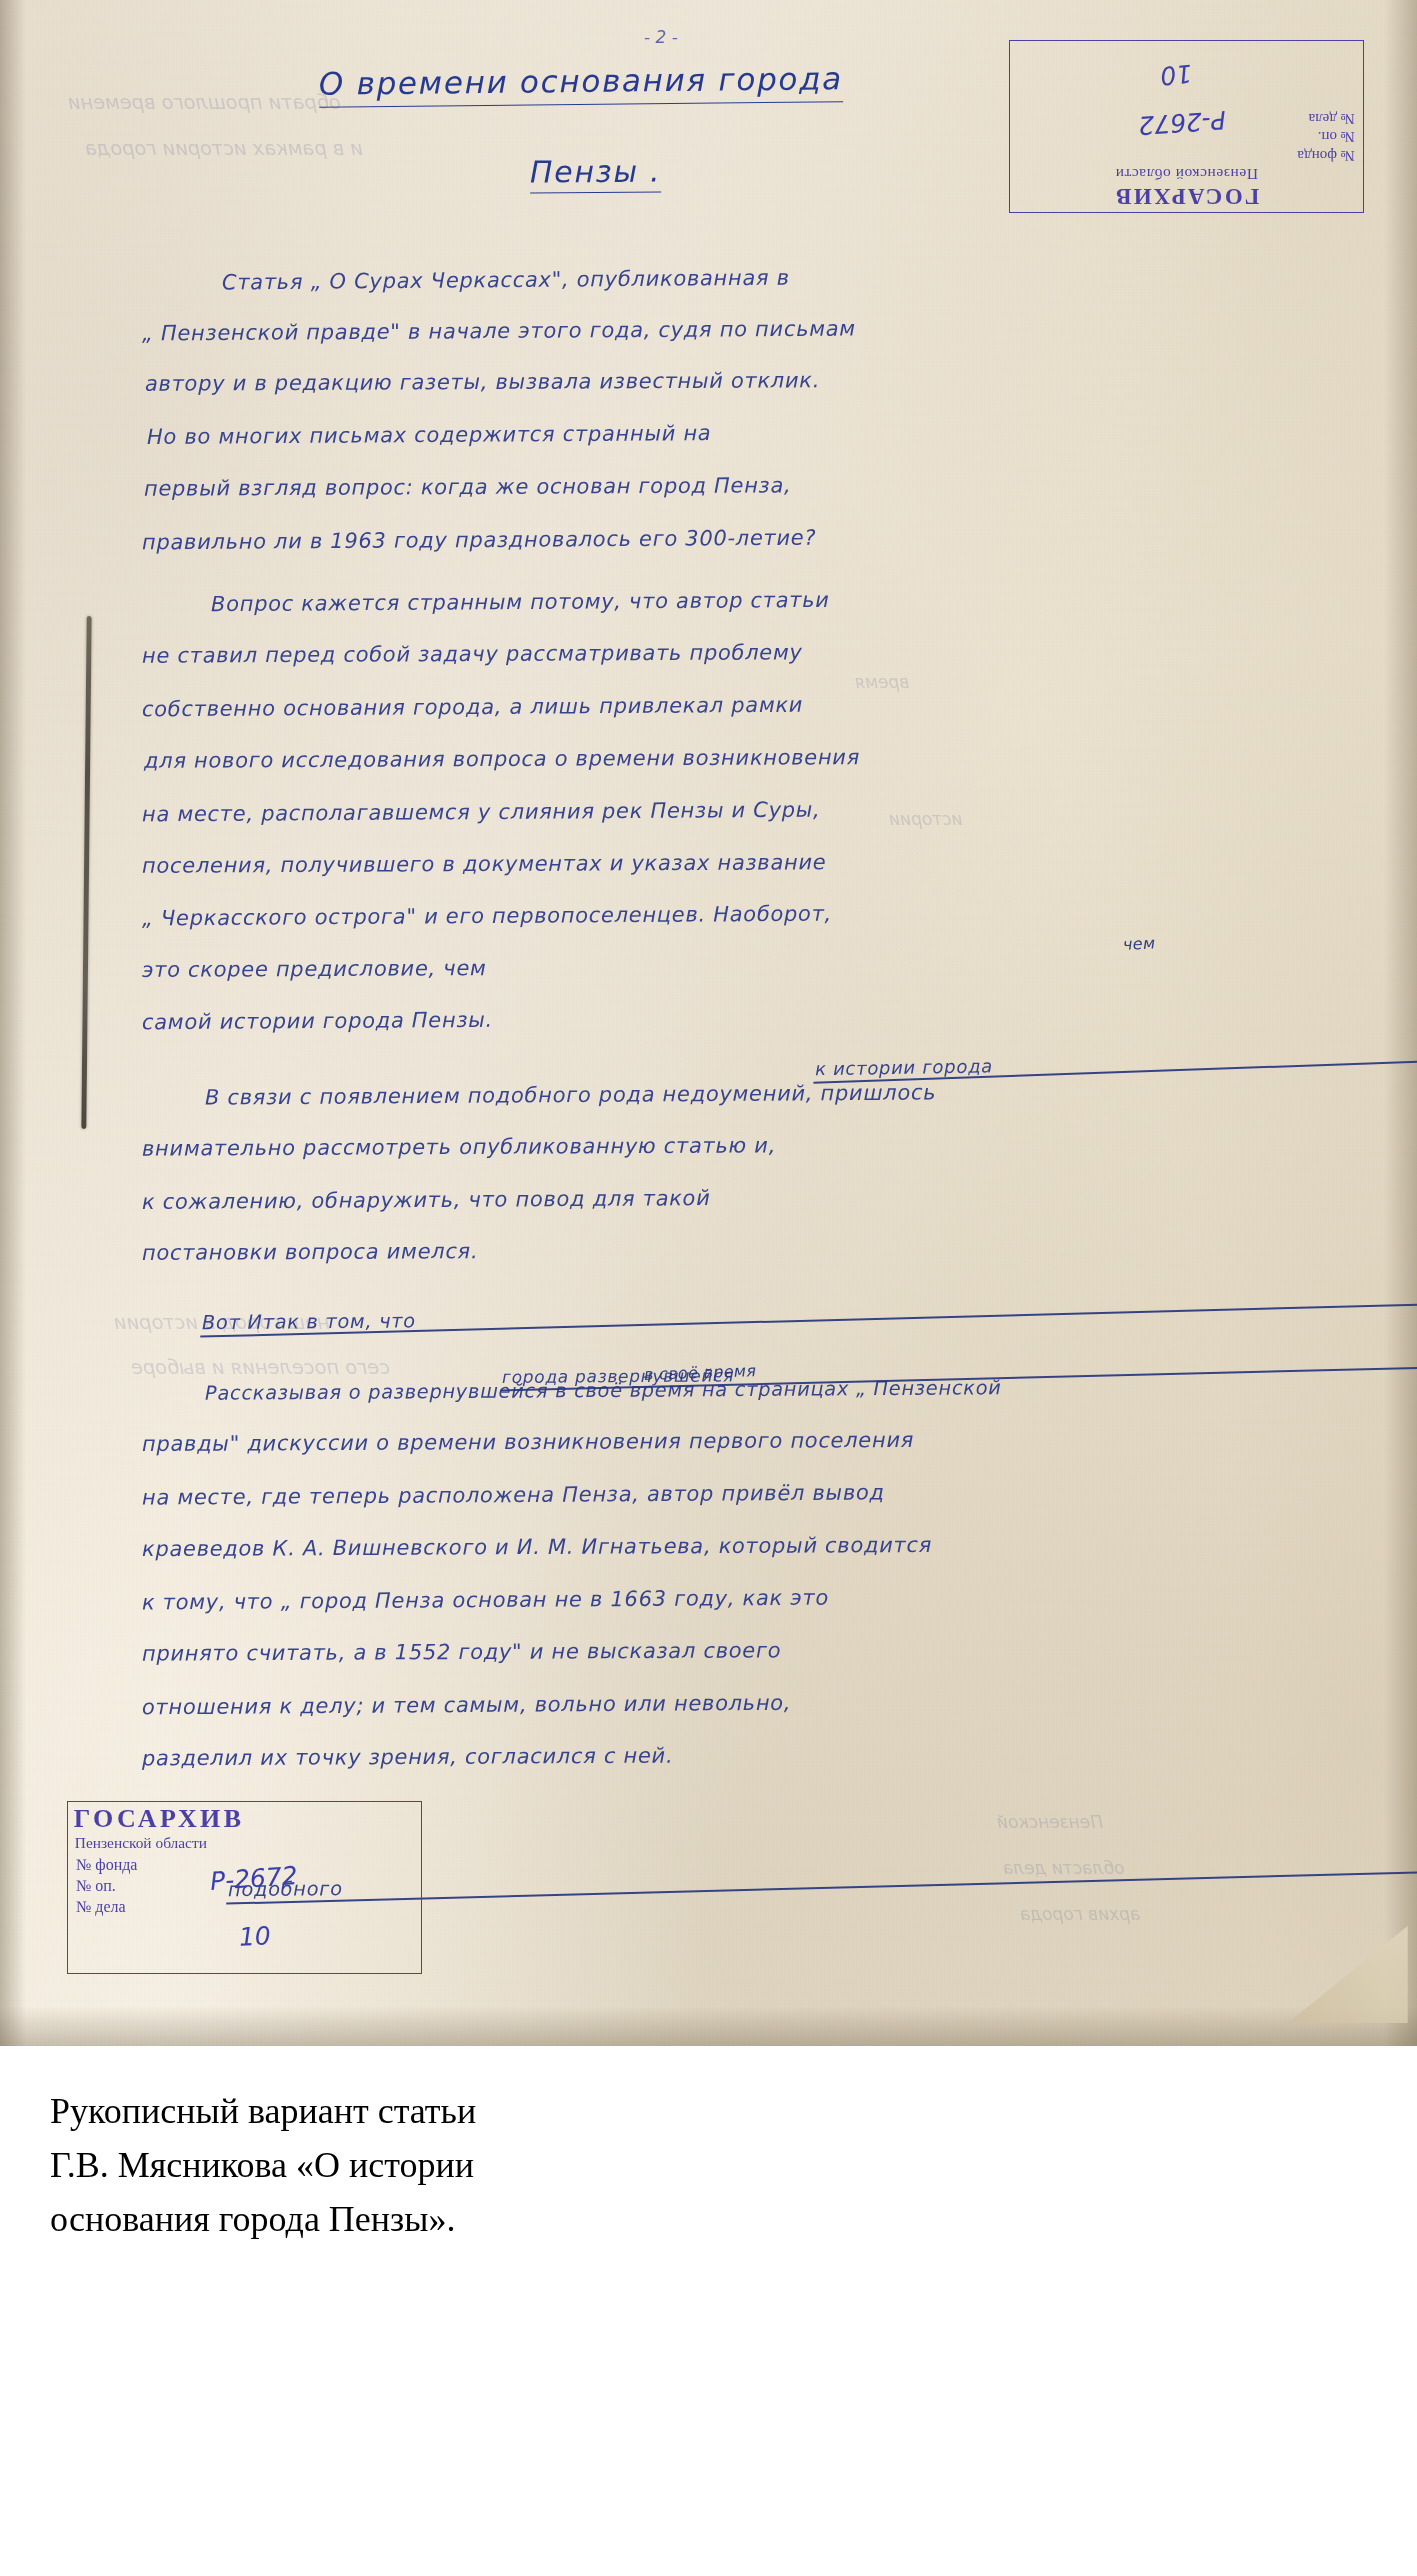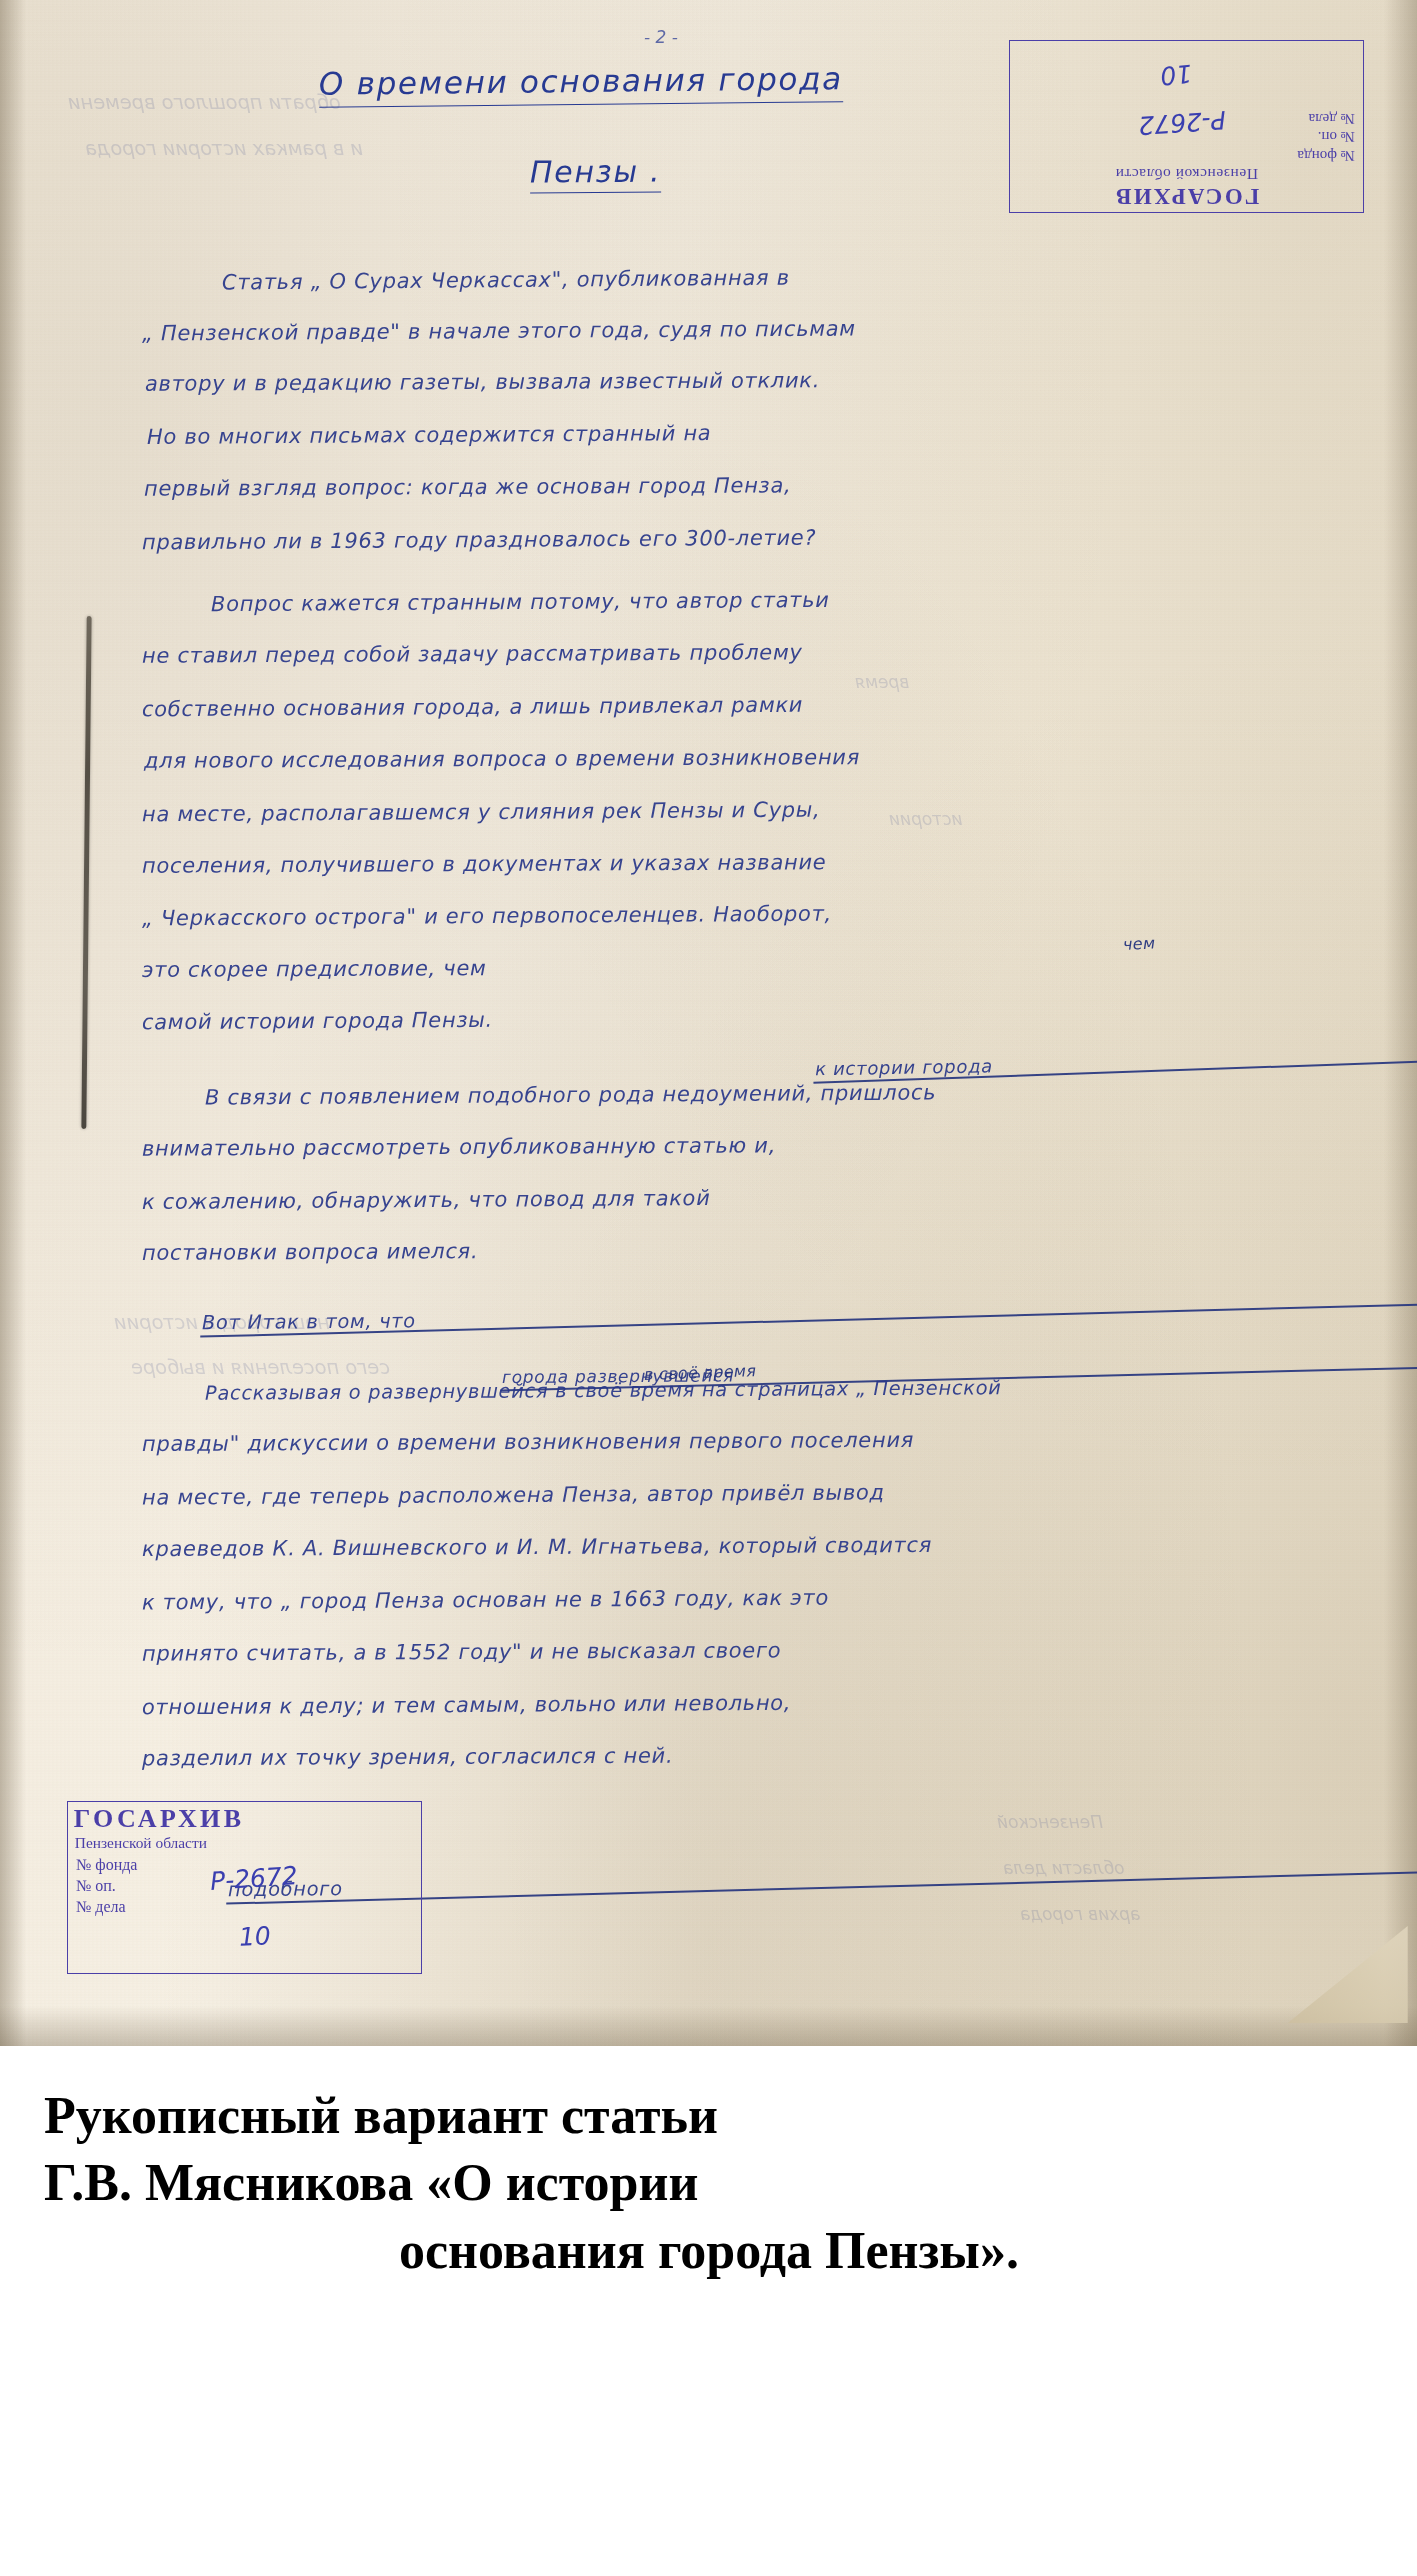--- a/index.html
+++ b/index.html
@@ -72,23 +72,23 @@
   .stamp-bot{left:67px;top:1801px;width:353px;height:171px;}
   .stamp-bot .st-title{font-size:26px;font-weight:700;letter-spacing:3.4px;margin:2.3px 0 0 5.7px;}
   .stamp-bot .st-sub{font-size:15.4px;margin-left:6.8px;}
   .stamp-bot .st-row{font-size:16px;margin:3.4px 0 0 8px;position:relative;}
   .st-val{position:absolute;font-family:"DejaVu Sans",sans-serif;font-style:italic;
         color:#3a3fb0;font-size:25px;}
 
   
   .caption{position:absolute;left:0;top:2046px;width:1418px;height:530px;background:#ffffff;
         box-sizing:border-box;padding:34px 40px 0 40px;}
-  .caption p{margin:4px;font-family:"Liberation Serif",serif;font-weight:700;
-        font-size:52px;line-height:1.22;color:#000;text-align:justify;}
-  .caption p.last{text-align:center;}
+  .caption p{margin:10px;font-family:"Liberation Serif",serif;font-weight:400;
+        font-size:36px;line-height:1.22;color:#000;text-align:justify;}
+  .caption p.last{text-align:left;}
 </style>
 </head>
 <body>
 
 <div class="page">
 
   <div class="scan">
     <div class="grain"></div>
     <div class="edge-left"></div>
     <div class="edge-right"></div>

